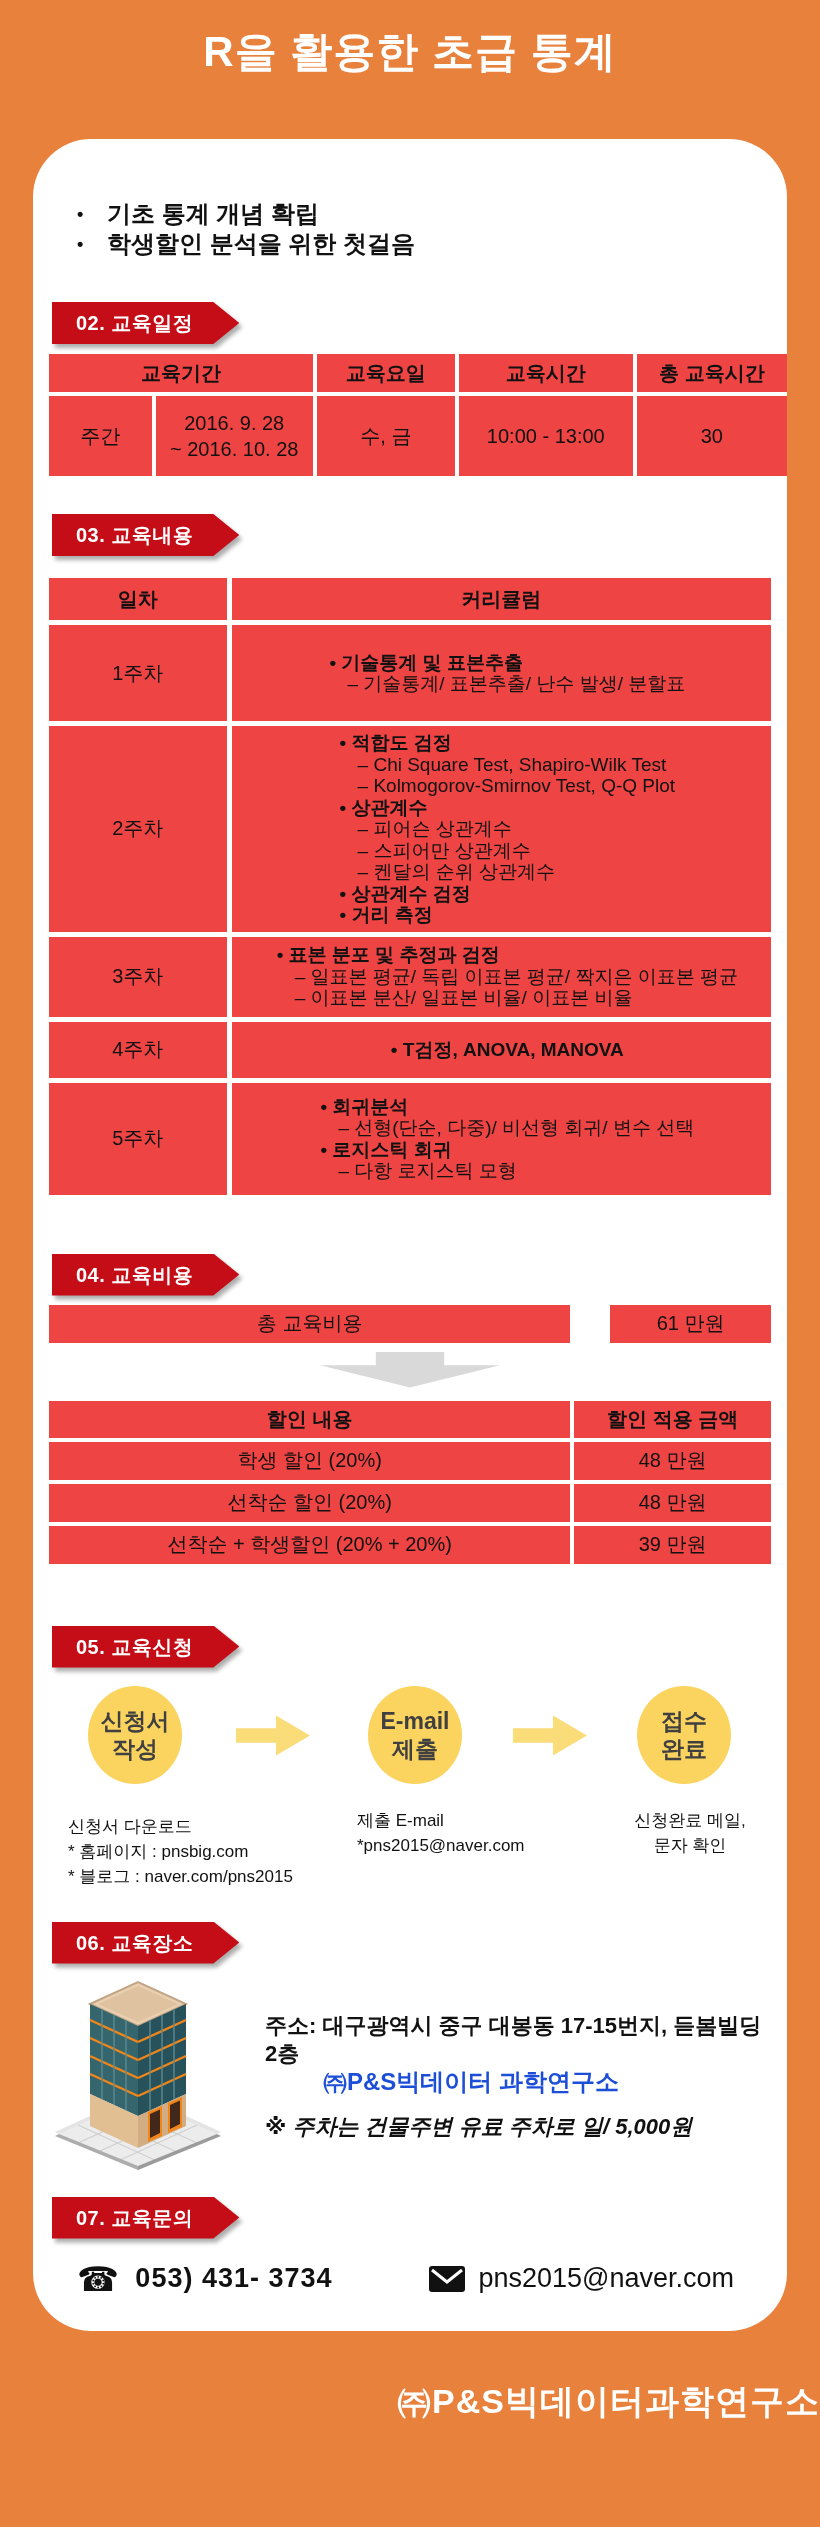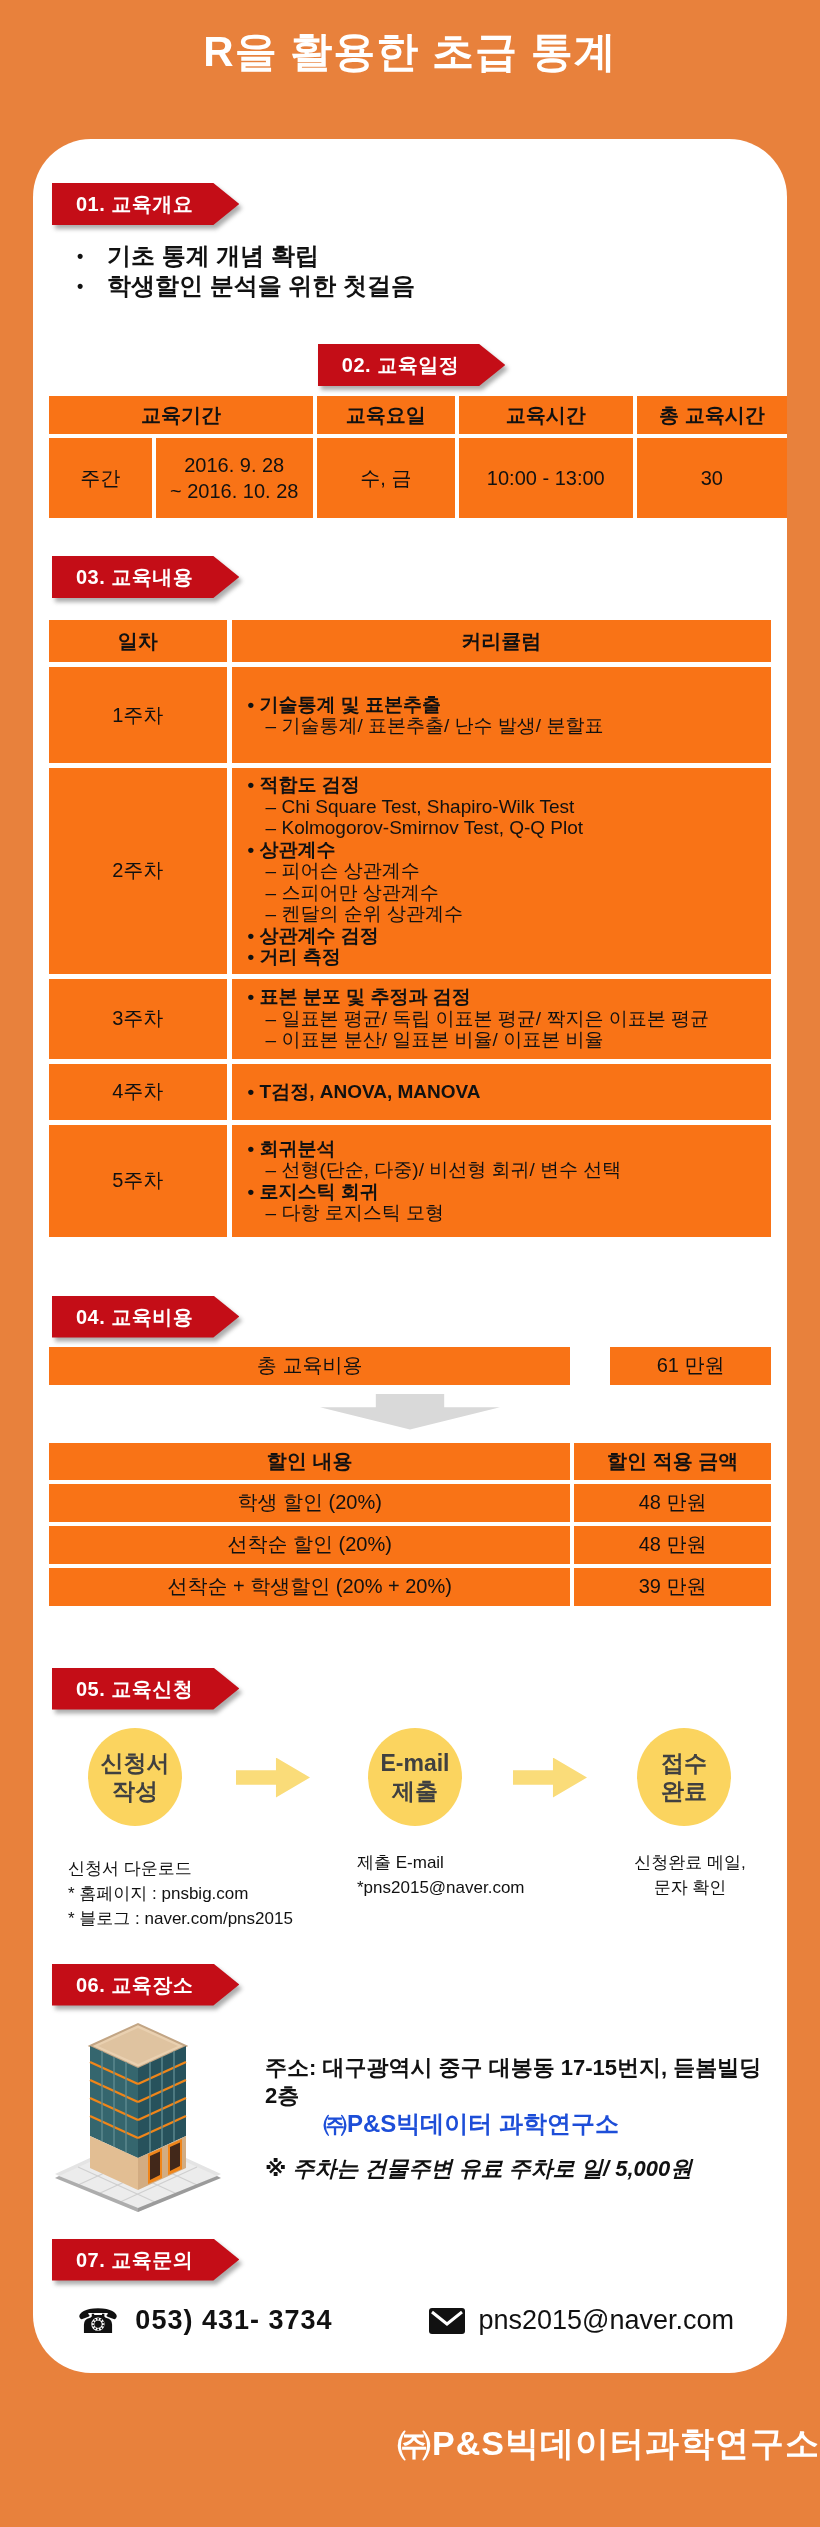--- a/index.html
+++ b/index.html
@@ -24,46 +24,46 @@
     font-weight:bold;font-size:20px;padding:0 46px 0 24px;letter-spacing:.5px;
     clip-path:polygon(0 0, calc(100% - 26px) 0, 100% 50%, calc(100% - 26px) 100%, 0 100%);
   }
   
   .bullets{margin-top:16px;padding-left:28px;}
   .bullet-line{font-size:24px;line-height:30px;font-weight:bold;color:#111;display:flex;}
   .bullet-dot{width:30px;font-size:18px;}
   
   .grid{display:grid;gap:4px;margin-top:10px;}
   .cell{
-    background:#f97316;display:flex;align-items:center;justify-content:center;
+    background:#ef4444;display:flex;align-items:center;justify-content:center;
     color:#111;font-size:20px;text-align:center;
   }
   .cell.hd{font-weight:bold;font-size:20px;}
   .t02{grid-template-columns:14.2% 21.8% 19.1% 24.1% 20.8%;}
   .t02 .hcell{height:38px;}
   .t02 .dcell{height:80px;line-height:26px;}
   .t03{grid-template-columns:24.6% 1fr;gap:5px;margin-top:22px;}
   .t03 .hcell{height:42px;}
   .cur-week{font-size:20px;}
-  .cur-cell{justify-content:flex-start;}
+  .cur-cell{justify-content:center;}
   .cur-lines{padding:6px 4px 6px 10px;}
   .cl{font-size:19px;line-height:21.5px;color:#111;text-align:left;}
   .cl.b{font-weight:bold;padding-left:6px;}
   .cl.s{padding-left:24px;}
   .r1{min-height:96px;} .r2{min-height:192px;} .r3{min-height:80px;}
   .r4{min-height:56px;} .r5{min-height:112px;}
   .t04{grid-template-columns:72.2% 1fr;}
   .t04 .hcell{height:37px;}
   .t04 .dcell{height:38px;font-weight:normal;}
   .down-arrow{
     width:180px;height:36px;background:#D9D9D9;margin:9px auto 0 auto;
     clip-path:polygon(31% 0,69% 0,69% 38%,100% 38%,50% 100%,0 38%,31% 38%);
   }
   .mt9{margin-top:9px;gap:40px;} .mt13{margin-top:13px;}
-  .sec2{margin-top:43px;text-align:center;} .sec3{margin-top:38px;} .sec4{margin-top:59px;}
+  .sec2{margin-top:43px;} .sec3{margin-top:38px;} .sec4{margin-top:59px;}
   .sec5{margin-top:62px;} .sec6{margin-top:36px;} .sec7{margin-top:21px;}
   
   .apply-flow{position:relative;height:200px;margin-top:18px;}
   .step-circle{
     position:absolute;top:0;width:94px;height:98px;border-radius:50%;
     background:#FBD45F;display:flex;flex-direction:column;align-items:center;justify-content:center;
   }
   .step-circle div{font-size:23px;line-height:28px;font-weight:bold;color:#404040;}
   .c1{left:39px;} .c2{left:319px;} .c3{left:588px;}
   .flow-arrow{
@@ -96,23 +96,20 @@
 </style>
 </head>
 <body>
 
 <div>
 
   <div class="title">R을 활용한 초급 통계</div>
 
   <div class="card">
 
-    <div class="ribbon-wrap">
-      <div class="ribbon">01. 교육개요</div>
-    </div>
     <div class="bullets">
       <div class="bullet-line">
         <span class="bullet-dot">•</span>
         <span>기초 통계 개념 확립</span>
       </div>
       <div class="bullet-line">
         <span class="bullet-dot">•</span>
         <span>학생할인 분석을 위한 첫걸음</span>
       </div>
     </div>

